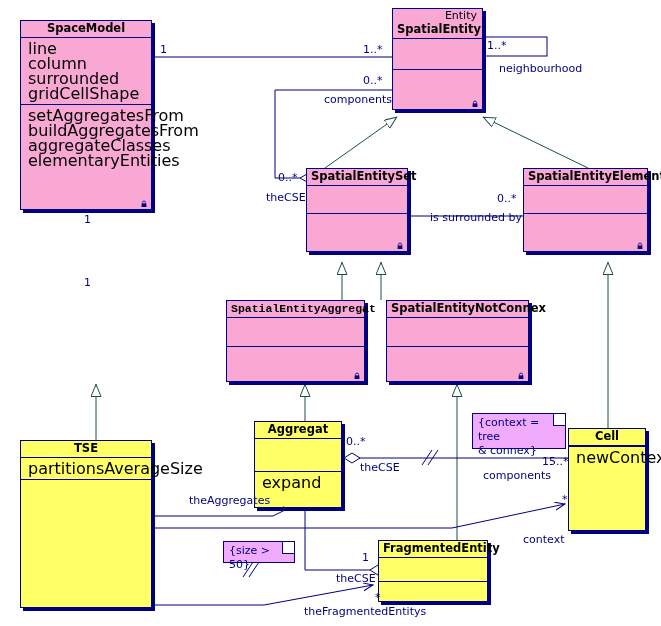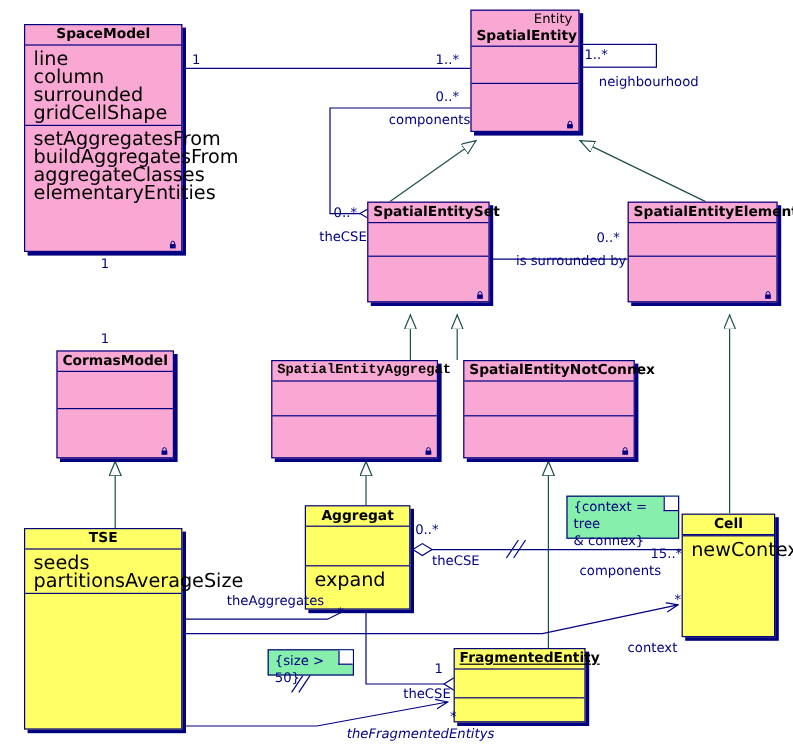--- a/index.html
+++ b/index.html
@@ -12,21 +12,21 @@
   .umlclass.yellow{background:#ffff66;}
   .umlclass .stereo{font-size:11px;color:#000000;text-align:right;padding:1px 5px 0 4px;line-height:12px;}
   .umlclass .cname{font-size:11.5px;font-weight:bold;color:#000000;text-align:center;
                    padding:1px 4px 2px 4px;line-height:13px;}
   .umlclass .sep{height:1px;background:#000080;font-size:0;line-height:0;}
   .umlclass .compart{padding:3px 6px 3px 7px;font-size:16px;color:#000000;line-height:15px;}
   .umlclass .compart .row{white-space:nowrap;}
   .lockicon{position:absolute;right:3px;bottom:1px;width:7px;height:8px;}
 
   
-  .note{position:absolute;box-sizing:border-box;border:1px solid #000080;background:#86efac;
+  .note{position:absolute;box-sizing:border-box;border:1px solid #000080;background:#f0abfc;
         font-size:11px;color:#000080;line-height:14px;padding:2px 4px 2px 5px;}
   .note .fold{position:absolute;top:0;right:0;width:11px;height:11px;background:#ffffff;
               border-left:1px solid #000080;border-bottom:1px solid #000080;}
   .lbl{position:absolute;font-size:11px;color:#000080;white-space:nowrap;line-height:12px;margin-left:16px;}
   .mult{position:absolute;font-size:11px;color:#000080;white-space:nowrap;line-height:12px;}
   svg.ov{position:absolute;left:0;top:0;width:661px;height:626px;overflow:visible;pointer-events:none;}
 </style>
 </head>
 <body>
 
@@ -170,31 +170,20 @@
     <div class="sep"></div>
     <div class="compart" style="height:21px;"></div>
     <div class="sep"></div>
     <div class="compart" style="height:40px;"></div>
     <svg class="lockicon" viewBox="0 0 7 8">
       <path d="M1.5,3.5 v-1 a1.5,1.5 0 0 1 3,0 v1" fill="none" stroke="#000080" stroke-width="0.8"></path>
       <rect x="0.6" y="3.4" width="4.8" height="3.6" fill="#000080"></rect>
     </svg>
   </div>
 
-  <div class="umlclass" style="left:47px;top:292px;width:98px;height:90px;">
-    <div class="cname">CormasModel</div>
-    <div class="sep"></div>
-    <div class="compart" style="height:24px;"></div>
-    <div class="sep"></div>
-    <div class="compart" style="height:42px;"></div>
-    <svg class="lockicon" viewBox="0 0 7 8">
-      <path d="M1.5,3.5 v-1 a1.5,1.5 0 0 1 3,0 v1" fill="none" stroke="#000080" stroke-width="0.8"></path>
-      <rect x="0.6" y="3.4" width="4.8" height="3.6" fill="#000080"></rect>
-    </svg>
-  </div>
 
   <div class="umlclass" style="left:226px;top:300px;width:139px;height:82px;font-family:Liberation Mono, monospace;">
     <div class="cname">SpatialEntityAggregat</div>
     <div class="sep"></div>
     <div class="compart" style="height:22px;"></div>
     <div class="sep"></div>
     <div class="compart" style="height:37px;"></div>
     <svg class="lockicon" viewBox="0 0 7 8">
       <path d="M1.5,3.5 v-1 a1.5,1.5 0 0 1 3,0 v1" fill="none" stroke="#000080" stroke-width="0.8"></path>
       <rect x="0.6" y="3.4" width="4.8" height="3.6" fill="#000080"></rect>
@@ -210,21 +199,20 @@
     <svg class="lockicon" viewBox="0 0 7 8">
       <path d="M1.5,3.5 v-1 a1.5,1.5 0 0 1 3,0 v1" fill="none" stroke="#000080" stroke-width="0.8"></path>
       <rect x="0.6" y="3.4" width="4.8" height="3.6" fill="#000080"></rect>
     </svg>
   </div>
 
   <div class="umlclass yellow" style="left:20px;top:440px;width:132px;height:168px;">
     <div class="cname">TSE</div>
     <div class="sep"></div>
     <div class="compart">
-      <div class="row">seeds</div>
       <div class="row">partitionsAverageSize</div>
     </div>
     <div class="sep"></div>
   </div>
 
   <div class="umlclass yellow" style="left:254px;top:421px;width:88px;height:87px;">
     <div class="cname">Aggregat</div>
     <div class="sep"></div>
     <div class="compart" style="height:26px;"></div>
     <div class="sep"></div>
@@ -235,21 +223,21 @@
 
   <div class="umlclass yellow" style="left:568px;top:428px;width:78px;height:103px;">
     <div class="cname">Cell</div>
     <div class="sep"></div>
     <div class="sep"></div>
     <div class="compart">
       <div class="row">newContext</div>
     </div>
   </div>
 
-  <div class="umlclass yellow" style="left:378px;top:540px;width:110px;height:62px;text-decoration:underline;">
+  <div class="umlclass yellow" style="left:378px;top:540px;width:110px;height:62px;">
     <div class="cname">FragmentedEntity</div>
     <div class="sep"></div>
     <div class="compart" style="height:17px;"></div>
     <div class="sep"></div>
     <div class="compart" style="height:24px;"></div>
   </div>
 
   <div class="note" style="left:472px;top:413px;width:94px;height:36px;">
     <div class="fold"></div>
     <div>{context = tree</div>
@@ -287,16 +275,16 @@
 
   <span class="lbl" style="left:173px;top:495px;">theAggregates</span>
   <span class="mult" style="left:281px;top:505px;">*</span>
 
   <span class="lbl" style="left:507px;top:534px;">context</span>
   <span class="mult" style="left:562px;top:494px;">*</span>
 
   <span class="mult" style="left:362px;top:552px;">1</span>
   <span class="lbl" style="left:320px;top:573px;">theCSE</span>
 
-  <span class="lbl" style="left:273px;top:606px;font-style:italic;">theFragmentedEntitys</span>
+  <span class="lbl" style="left:288px;top:606px;">theFragmentedEntitys</span>
   <span class="mult" style="left:375px;top:592px;">*</span>
 
 </div>
 
 </body></html>

